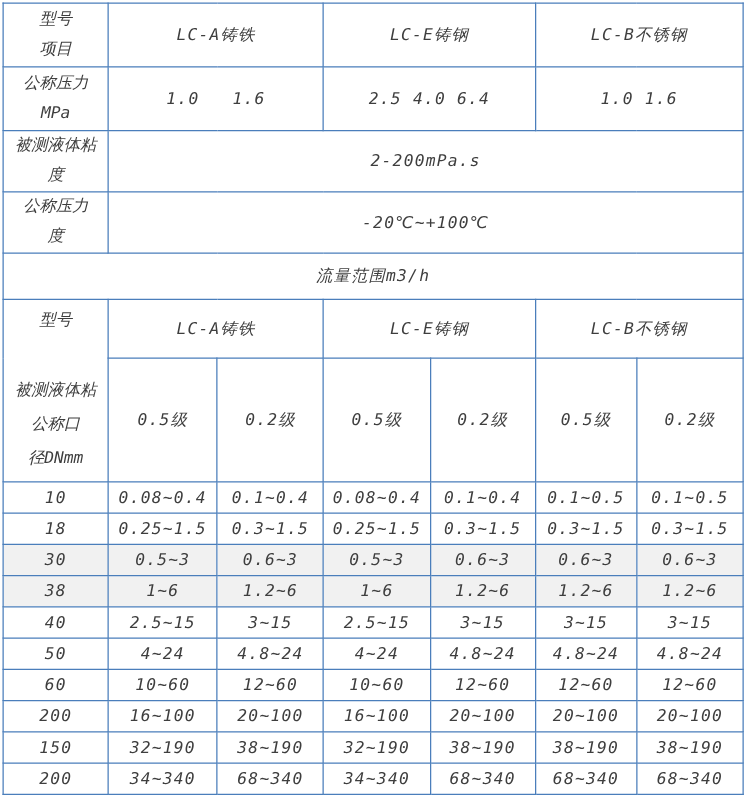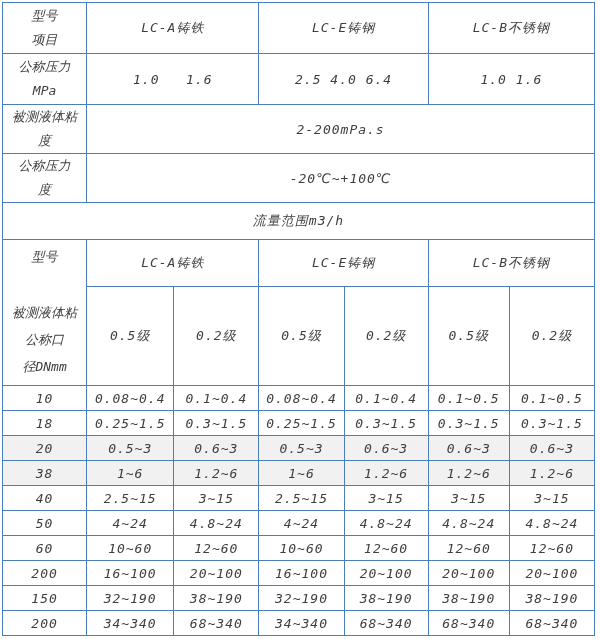--- a/index.html
+++ b/index.html
@@ -115,21 +115,21 @@
   <tr class="data">
     <td>18</td>
     <td>0.25~1.5</td>
     <td>0.3~1.5</td>
     <td>0.25~1.5</td>
     <td>0.3~1.5</td>
     <td>0.3~1.5</td>
     <td>0.3~1.5</td>
   </tr>
   <tr class="data tint">
-    <td>20</td>
+    <td>30</td>
     <td>0.5~3</td>
     <td>0.6~3</td>
     <td>0.5~3</td>
     <td>0.6~3</td>
     <td>0.6~3</td>
     <td>0.6~3</td>
   </tr>
   <tr class="data tint">
     <td>38</td>
     <td>1~6</td>

